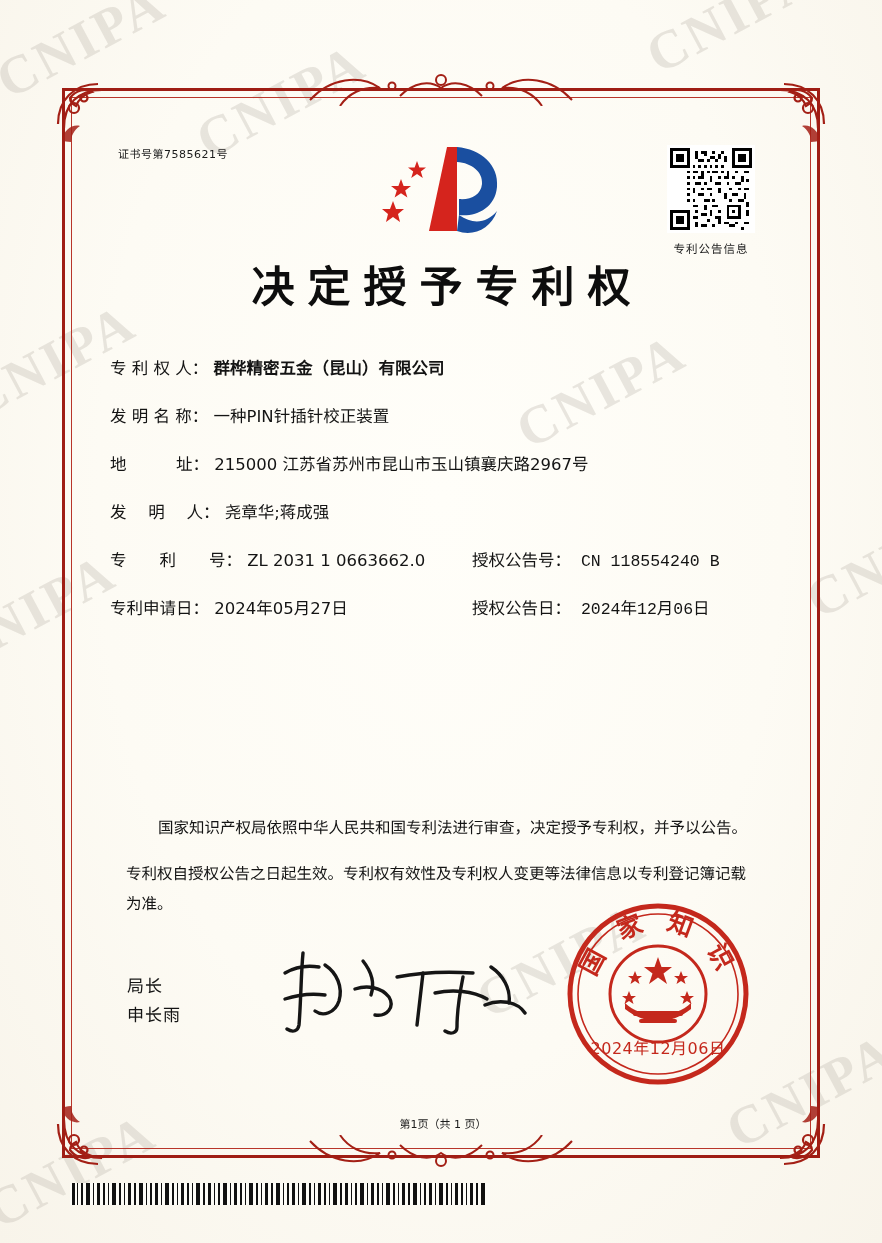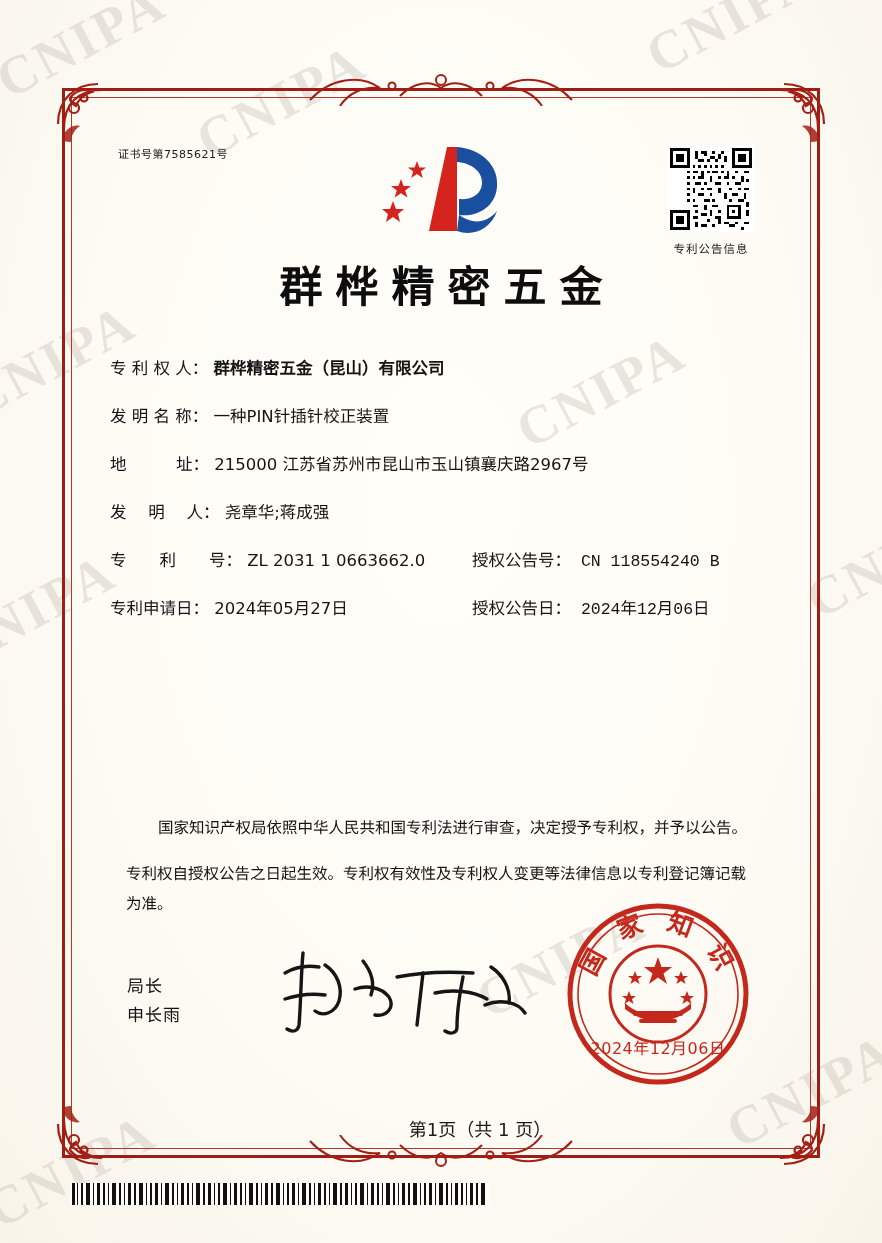--- a/index.html
+++ b/index.html
@@ -232,23 +232,22 @@
     letter-spacing: 0.5px;
     font-family: "DejaVu Sans", sans-serif;
   }
 
   .page-no {
     position: absolute;
     left: 0;
     top: 1018px;
     width: 744px;
     text-align: center;
-    font-size: 18px;
+    font-size: 11px;
     color: #1b1b1b;
-    padding-left: 37px;
   }
 
   .barcode {
     position: absolute;
     left: 70px;
     top: 1183px;
     width: 420px;
     height: 22px;
   }
 </style>
@@ -479,21 +478,21 @@
               <rect x="15" y="27" width="1" height="1"></rect>
             <rect x="17" y="25" width="1" height="2"></rect>
               <rect x="21" y="27" width="2" height="1"></rect>
             <rect x="25" y="28" width="1" height="1"></rect>
           </g>
         </svg>
       </div>
       <div class="qr-cap">专利公告信息</div>
     </div>
 
-    <div class="main-title">群桦精密五金</div>
+    <div class="main-title">决定授予专利权</div>
 
     <div class="fields">
 
       <div class="field-row">
         <span class="fld-label">专 利 权 人：</span>
         <span class="fld-val bold">群桦精密五金（昆山）有限公司</span>
       </div>
 
       <div class="field-row">
         <span class="fld-label">发 明 名 称：</span>

